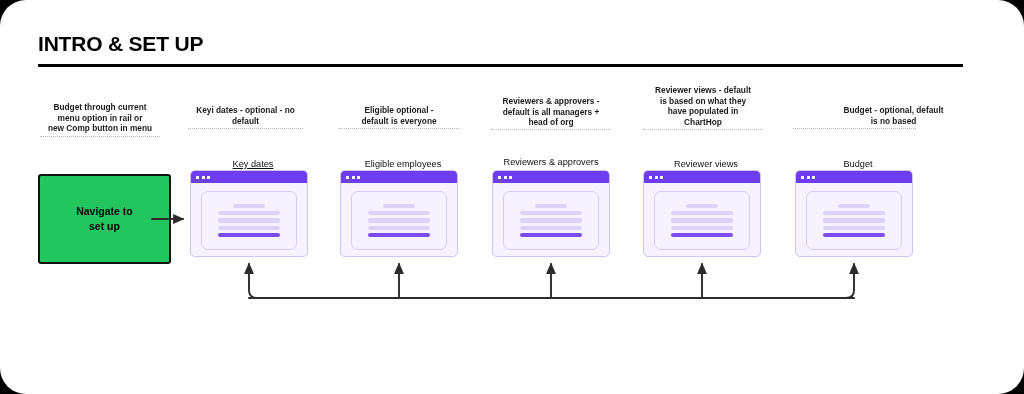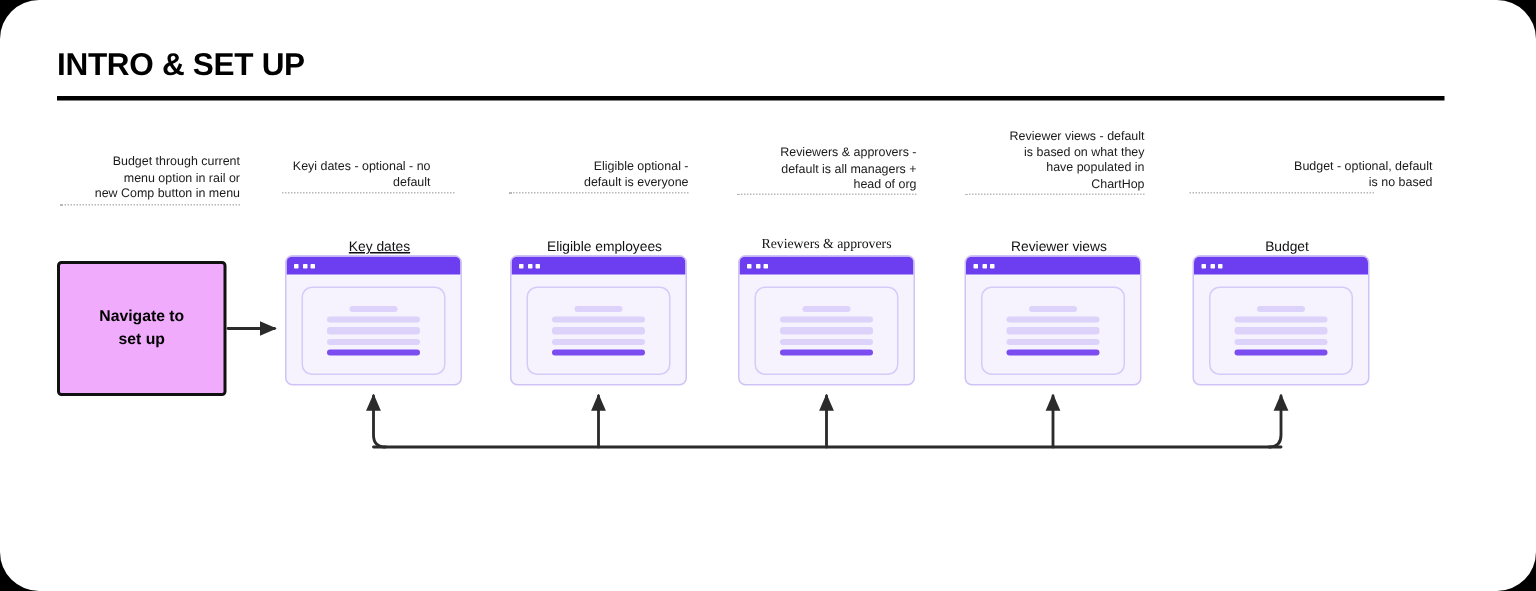--- a/index.html
+++ b/index.html
@@ -41,43 +41,43 @@
     left: 38px;
     top: 64px;
     width: 925px;
     height: 3px;
     background: #000000;
   }
 
   
   .note {
     position: absolute;
-    text-align: right;
+    text-align: center;
     font-size: 8.3px;
     line-height: 10.5px;
-    font-weight: normal;
+    font-weight: bold;
     color: #1a1a1a;
     font-family: "Liberation Sans", sans-serif;
   }
   .note-rule {
     position: absolute;
     height: 0;
     border-top: 1px dotted #b9b9b9;
   }
 
   
   #start-box {
     position: absolute;
     left: 38px;
     top: 174px;
-    width: 113px;
+    width: 133px;
     height: 90px;
     border: 2px solid #111111;
     border-radius: 3px;
-    background: #f0abfc;
+    background: #22c55e;
     display: flex;
     align-items: center;
     justify-content: center;
     box-sizing: border-box;
   }
   #start-box-label {
     text-align: center;
     font-size: 10.5px;
     line-height: 15px;
     font-weight: bold;
@@ -163,21 +163,21 @@
   <div id="page-title">INTRO &amp; SET UP</div>
   <div id="title-rule"></div>
 
   <div id="notes-layer">
       <div class="note" style="left: 40px; top: 102px; width: 120px;">
         <div>Budget through current</div>
         <div>menu option in rail or</div>
         <div>new Comp button in menu</div>
       </div>
       <div class="note-rule" style="left: 40px; top: 136px; width: 120px;"></div>
-      <div class="note" style="left: 172px; top: 105px; width: 115px;">
+      <div class="note" style="left: 188px; top: 105px; width: 115px;">
         <div>Keyi dates - optional - no</div>
         <div>default</div>
       </div>
       <div class="note-rule" style="left: 188px; top: 128px; width: 115px;"></div>
       <div class="note" style="left: 339px; top: 105px; width: 120px;">
         <div>Eligible optional -</div>
         <div>default is everyone</div>
       </div>
       <div class="note-rule" style="left: 339px; top: 128px; width: 120px;"></div>
       <div class="note" style="left: 491px; top: 96px; width: 120px;">
@@ -233,21 +233,21 @@
         <div class="card-body">
           <div class="card-inner">
             <div class="bar bar-short"></div>
             <div class="bar bar-wide"></div>
             <div class="bar bar-wide"></div>
             <div class="bar bar-wide"></div>
             <div class="bar bar-solid"></div>
           </div>
         </div>
       </div>
-      <div class="card-label" style="left: 488px; top: 157px; width: 126px; font-family: Liberation Serif, serif;">Reviewers &amp; approvers</div>
+      <div class="card-label" style="left: 488px; top: 157px; width: 126px;">Reviewers &amp; approvers</div>
       <div class="card" style="left: 492px; top: 170px;">
         <div class="card-titlebar">
           <div class="dot"></div>
           <div class="dot"></div>
           <div class="dot"></div>
         </div>
         <div class="card-body">
           <div class="card-inner">
             <div class="bar bar-short"></div>
             <div class="bar bar-wide"></div>

